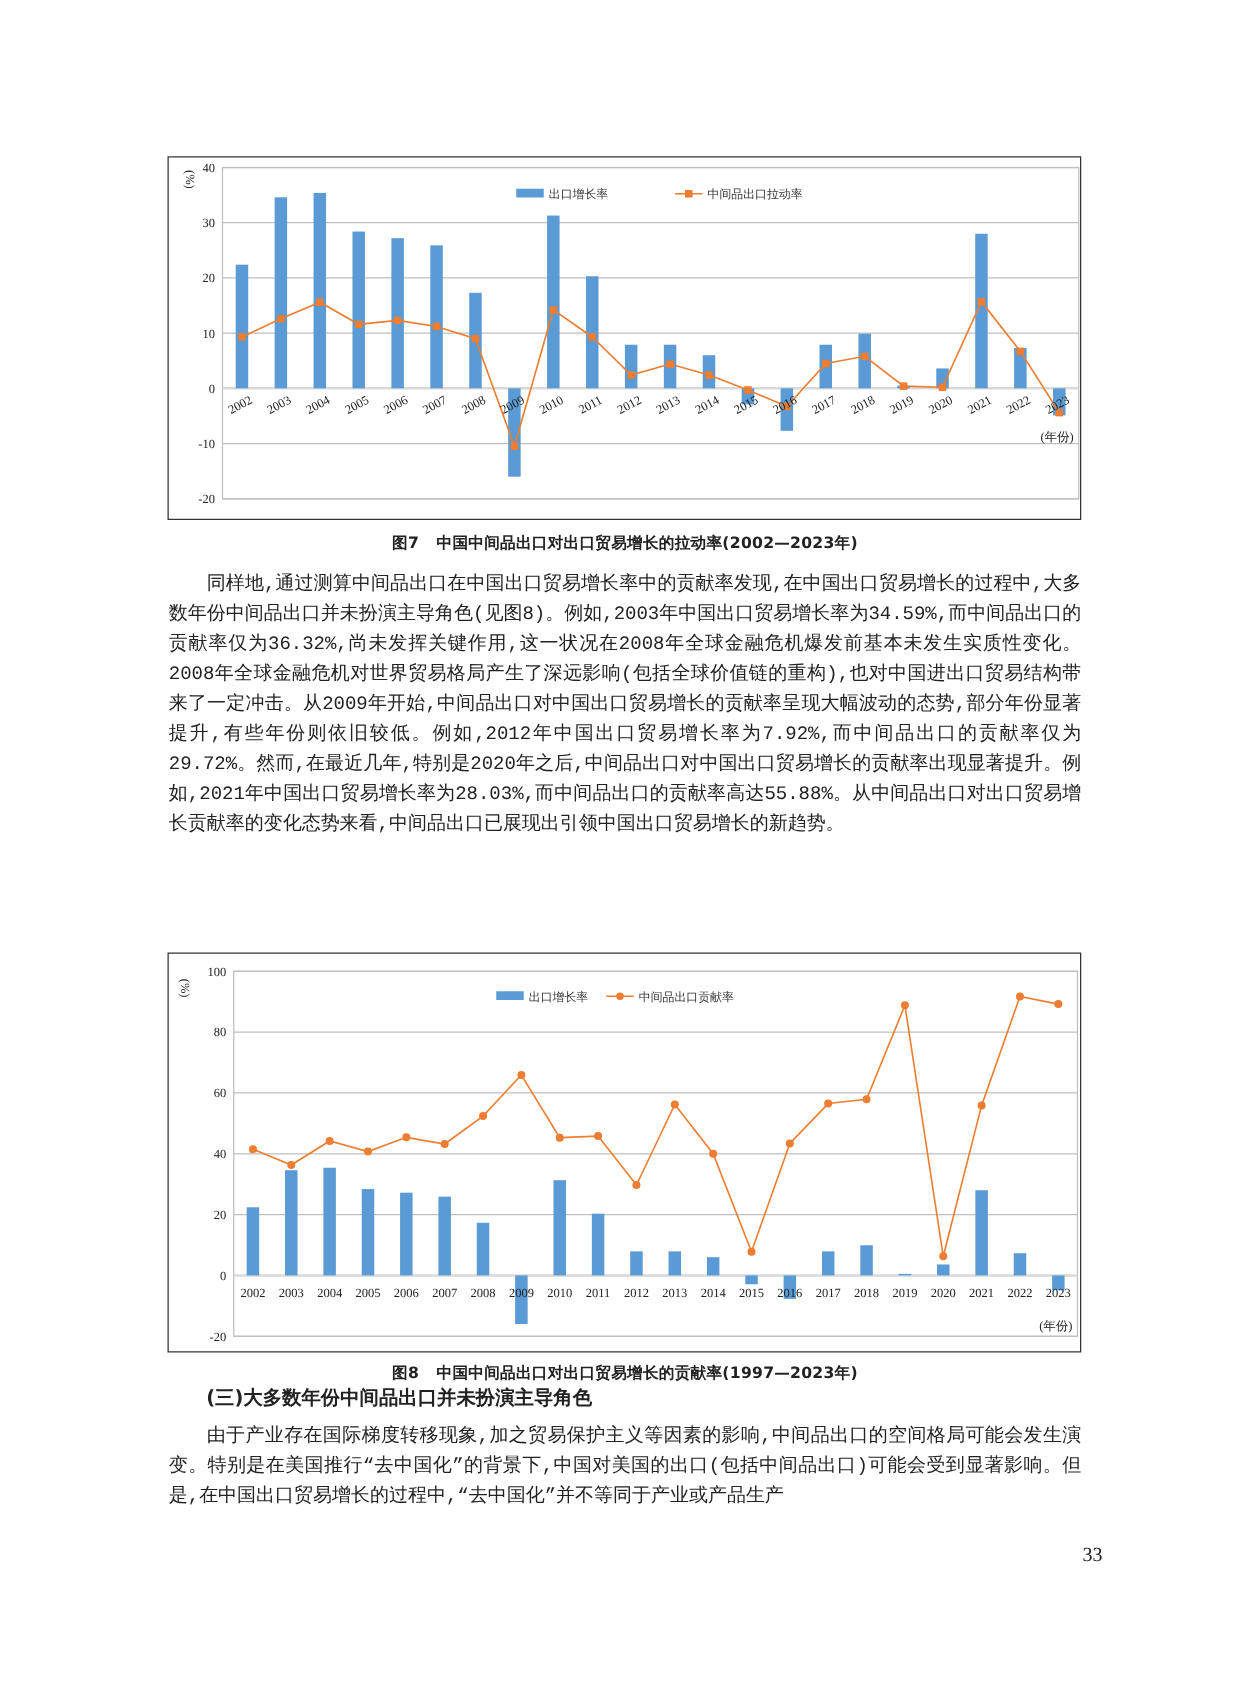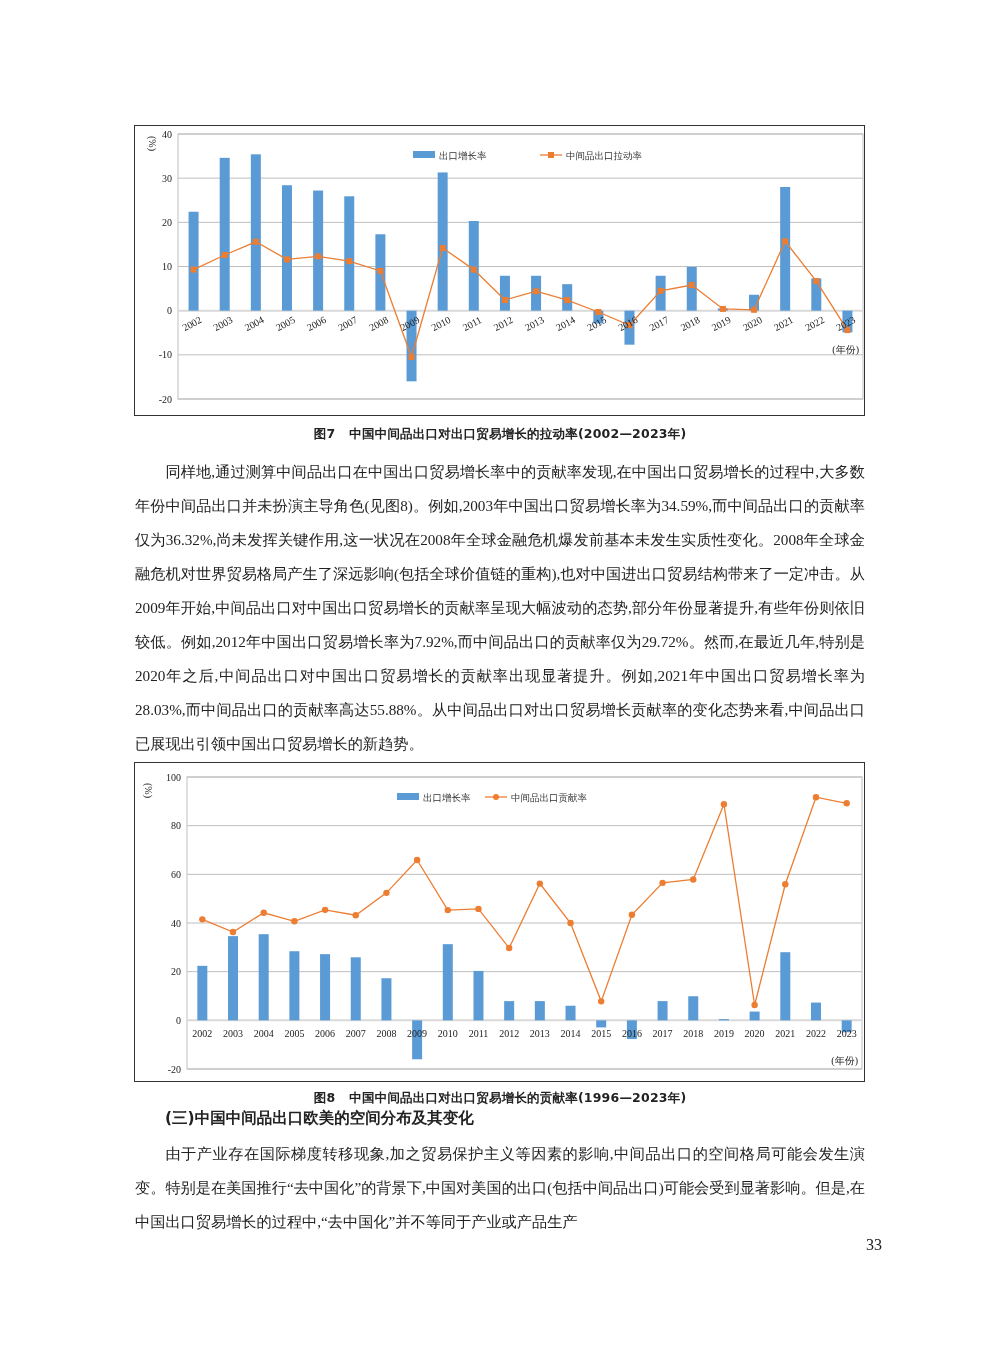--- a/index.html
+++ b/index.html
@@ -5,21 +5,21 @@
   html, body { margin:0; padding:0; background:#ffffff; }
   body { width:1000px; height:1347px; position:relative; font-family:"DejaVu Serif", serif; color:#222; }
   .chart-frame { position:absolute; border:1.5px solid #333; background:#fff; box-sizing:border-box; }
   #fig7 { left:134px; top:125px; width:731px; height:291px; }
   #fig8 { left:134px; top:762px; width:731px; height:320px; }
   .chart-frame svg { position:absolute; left:0; top:0; }
   .caption { position:absolute; left:0; width:1000px; text-align:center; font-family:"DejaVu Sans", sans-serif; font-size:12.5px; font-weight:bold; color:#222; letter-spacing:0.2px; }
   .caption .num { margin-right:14px; }
   #cap7 { top:426px; }
   #cap8 { top:1090px; }
-  .para { position:absolute; left:135px; width:730px; font-family:Liberation Serif, serif; font-size:15.2px; line-height:34px; color:#222; text-align:justify; }
+  .para { position:absolute; left:135px; width:730px; font-family:Liberation Mono, monospace; font-size:15.2px; line-height:24px; color:#222; text-align:justify; }
   .para p { margin:0; text-indent:2em; }
   #para1 { top:455px; }
   #section-heading { position:absolute; left:165px; top:1108px; font-family:"DejaVu Sans", sans-serif; font-size:15.5px; font-weight:bold; color:#222; }
   #para2 { top:1137px; }
   #page-number { position:absolute; left:866px; top:1236px; font-family:"Liberation Serif", serif; font-size:16px; color:#222; }
   .tick { font-family:"Liberation Serif", serif; font-size:10px; fill:#222; }
   .legend-text { font-family:"DejaVu Sans", sans-serif; font-size:9.5px; fill:#333; }
 </style>
 </head>
 <body>
@@ -212,22 +212,22 @@
       <text x="711.659090909091" y="274.33333333333337" text-anchor="middle" class="tick">2023</text>
       <text x="723" y="301" text-anchor="end" class="tick" font-size="9.5">(年份)</text>
       <rect x="262" y="30" width="22" height="7" fill="#5B9BD5"></rect>
       <text x="288" y="37.5" class="legend-text">出口增长率</text>
       <line x1="350" x2="372" y1="34" y2="34" stroke="#ED7D31" stroke-width="1.3"></line>
       <circle cx="361" cy="34" r="3" fill="#ED7D31"></circle>
       <text x="376" y="37.5" class="legend-text">中间品出口贡献率</text>
     </svg>
 </div>
 <div id="cap8" class="caption">
-  <span class="num">图8</span><span>中国中间品出口对出口贸易增长的贡献率(1996—2023年)</span>
-</div>
-
-<div id="section-heading">(三)中国中间品出口欧美的空间分布及其变化</div>
+  <span class="num">图8</span><span>中国中间品出口对出口贸易增长的贡献率(1997—2023年)</span>
+</div>
+
+<div id="section-heading">(三)大多数年份中间品出口并未扮演主导角色</div>
 
 <div id="para2" class="para">
   <p>由于产业存在国际梯度转移现象,加之贸易保护主义等因素的影响,中间品出口的空间格局可能会发生演变。特别是在美国推行“去中国化”的背景下,中国对美国的出口(包括中间品出口)可能会受到显著影响。但是,在中国出口贸易增长的过程中,“去中国化”并不等同于产业或产品生产</p>
 </div>
 
 <div id="page-number">33</div>
 
 </body></html>

